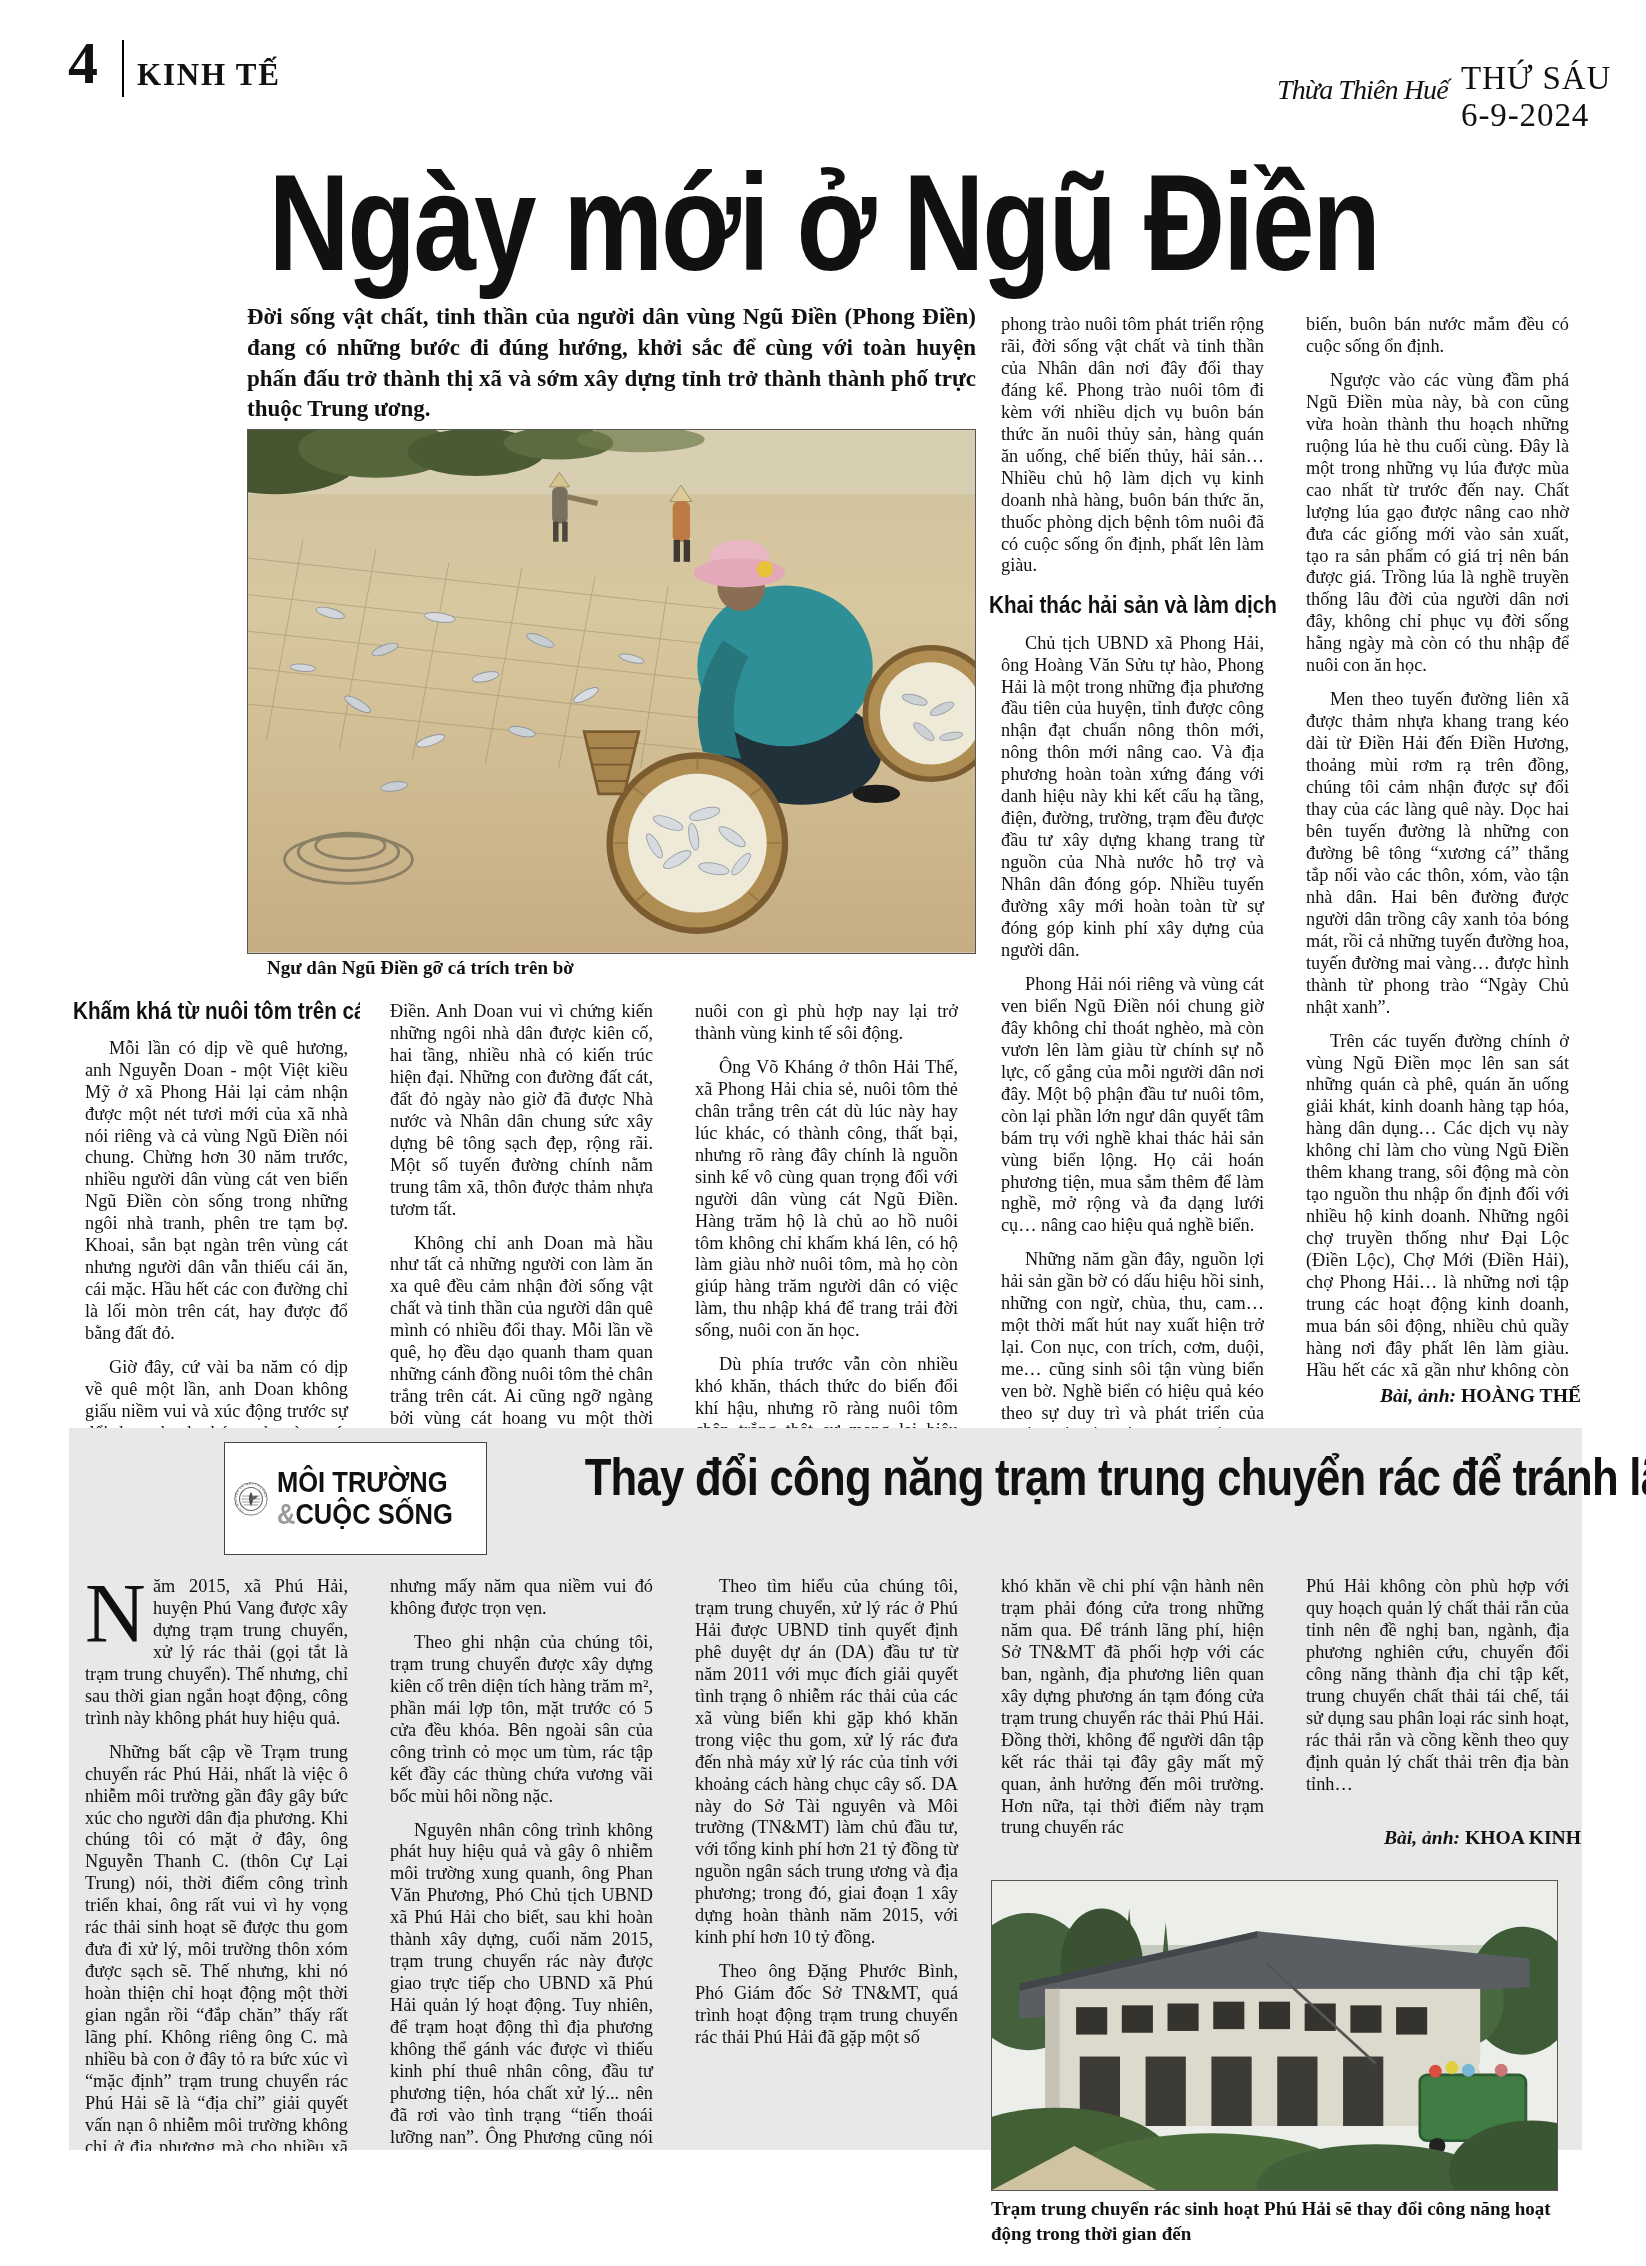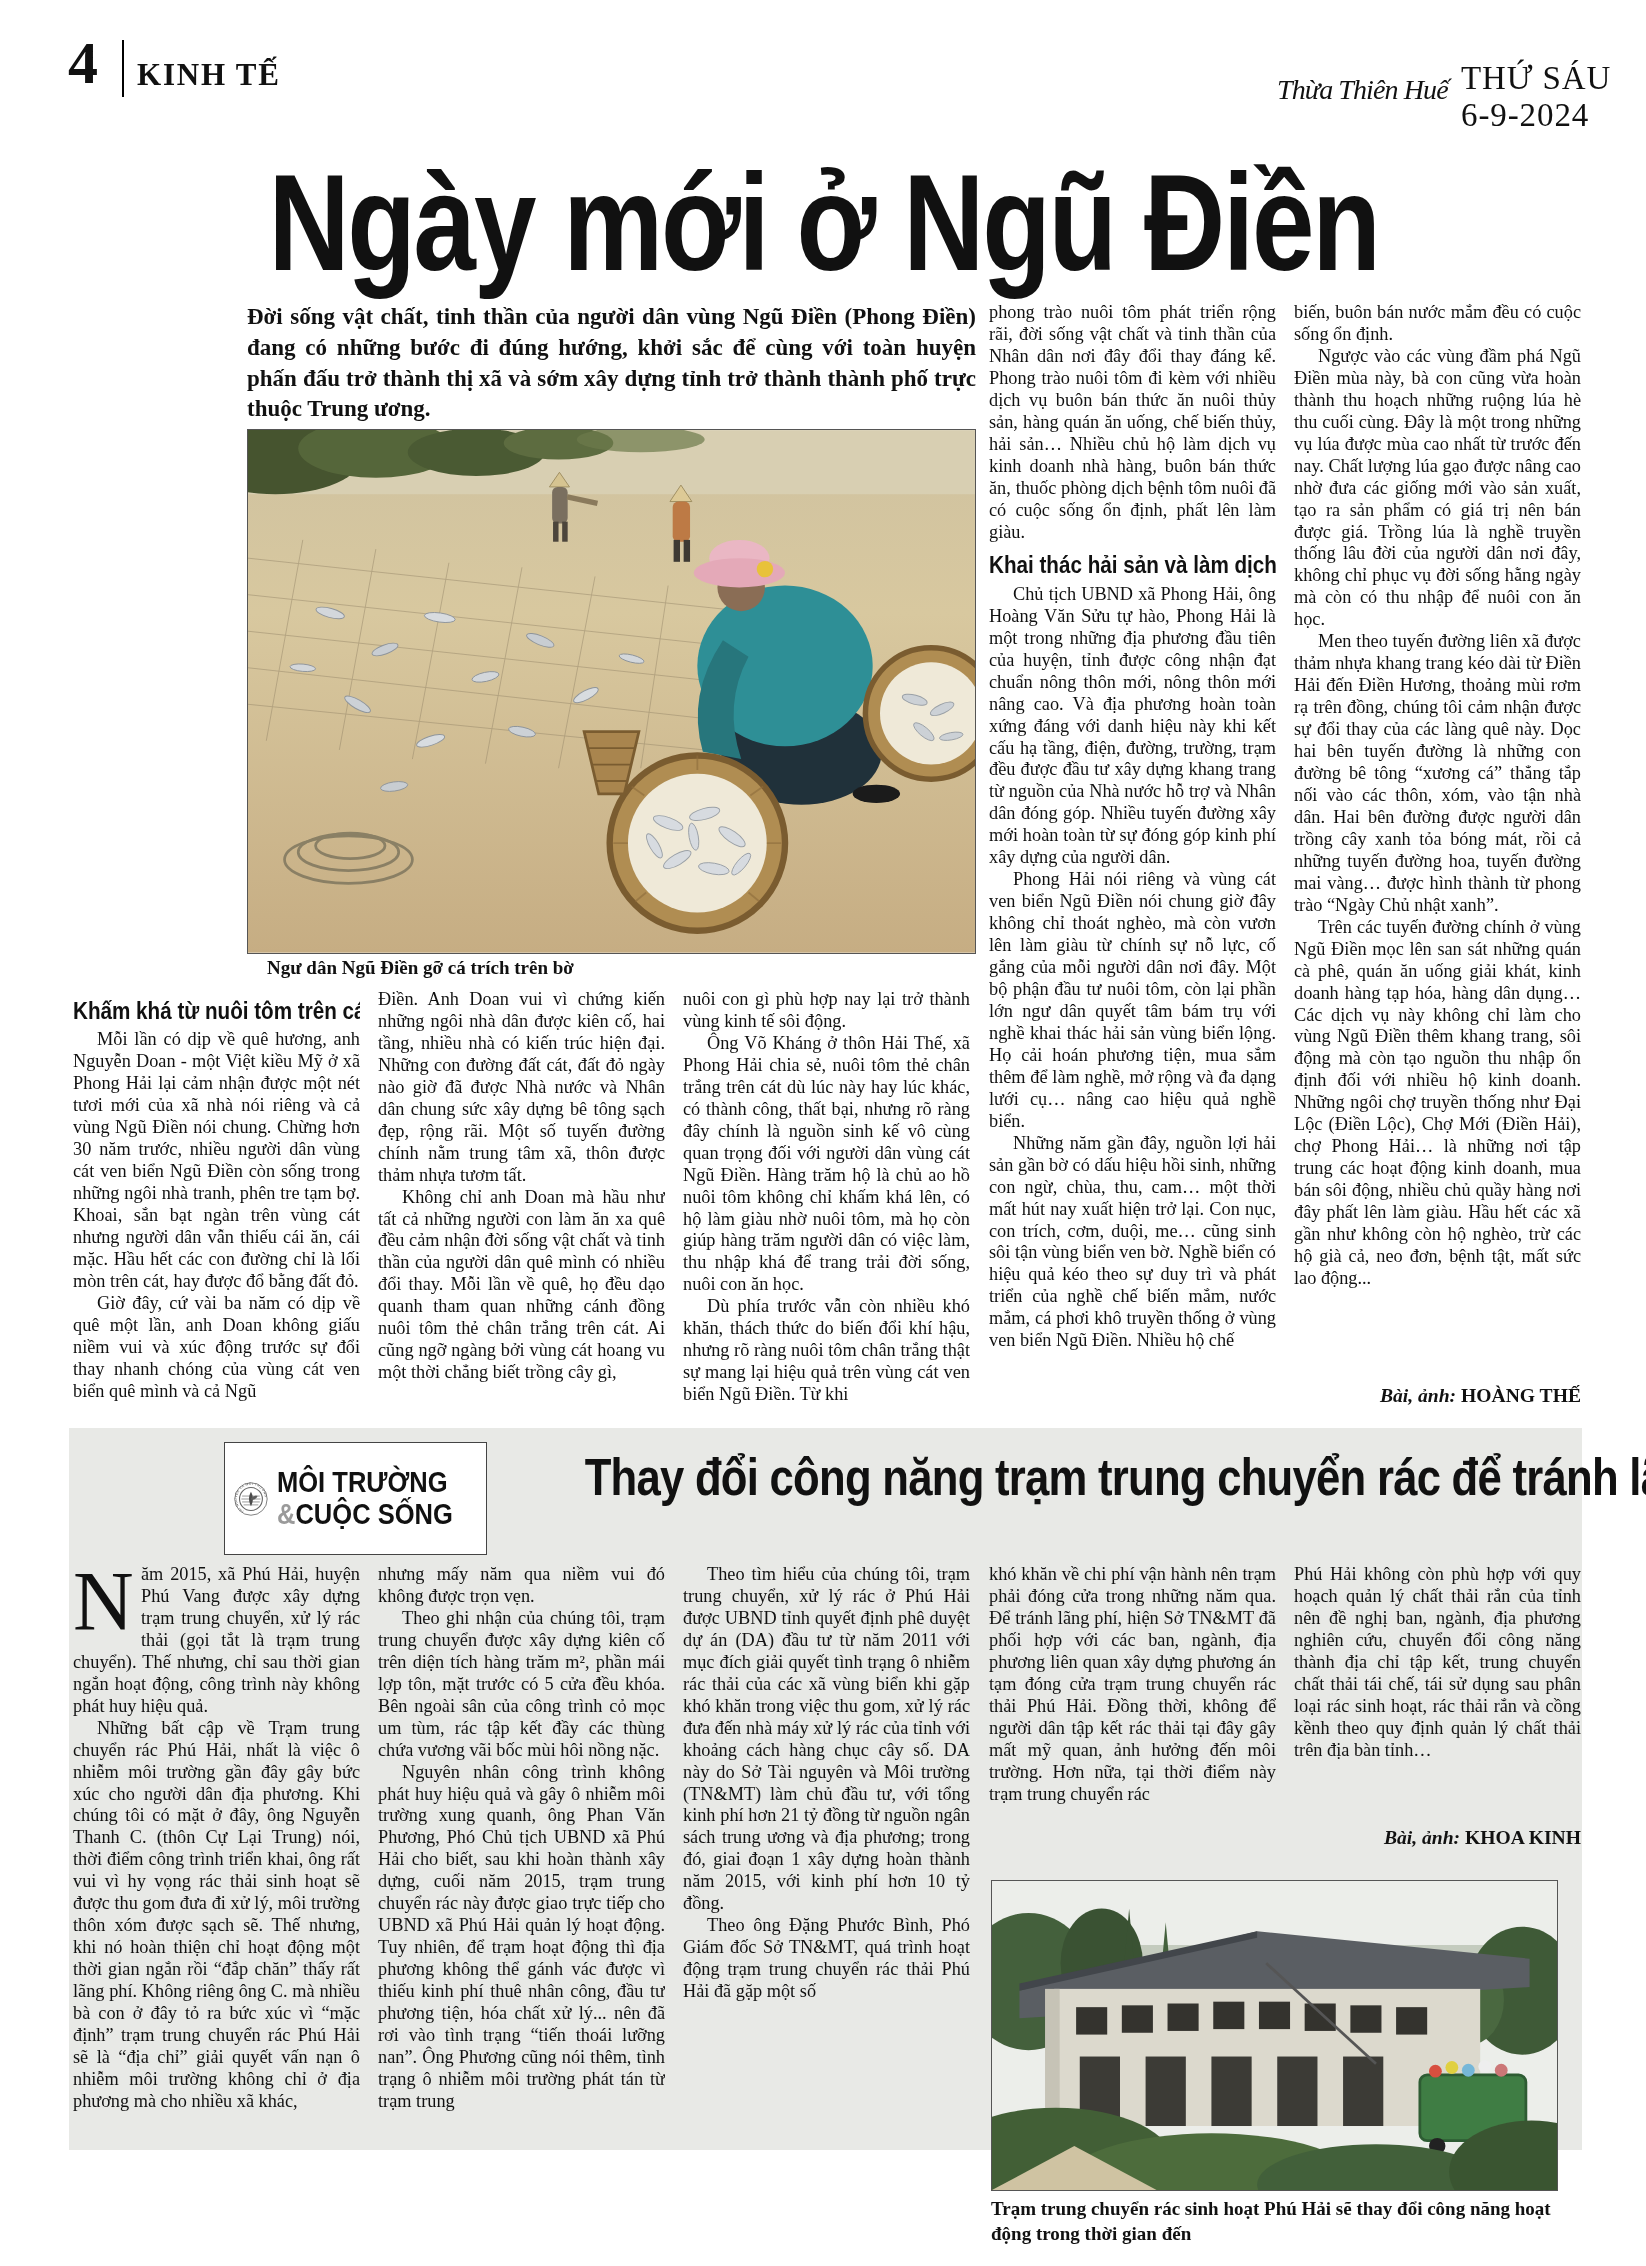--- a/index.html
+++ b/index.html
@@ -30,21 +30,21 @@
   #caption1{left:267px;top:956px;width:704px;}
   #caption2{left:991px;top:2197px;width:567px;}
 
   
   .col{position:absolute;width:287px;text-align:justify;font-size:18.3px;line-height:1.2;overflow:hidden;}
   #a1c1{left:73px;top:989px;height:439px;}
   #a1c2{left:378px;top:989px;height:439px;}
   #a1c3{left:683px;top:989px;height:439px;}
   #a1c4{left:989px;top:302px;height:1126px;}
   #a1c5{left:1294px;top:302px;height:1076px;}
-  .tx{margin:0;}
+  .tx{margin:12px;}
   .tx.p{text-indent:24px;}
   .tx.cont{text-indent:0;}
   .tx.sub{font-family:"Liberation Sans",sans-serif;font-weight:700;font-size:24px;line-height:1.3;
           margin:5.5px 0 3.7px;transform:scaleX(0.86);transform-origin:left center;
           text-align:left;text-indent:0;white-space:nowrap;}
   .dropcap{float:left;font-size:84px;line-height:64px;font-weight:400;margin:5.5px 7.3px 0 0;}
 
   .byline{position:absolute;width:287px;text-align:right;font-size:19.6px;}
   .byline .lbl{font-style:italic;font-weight:700;}
   .byline .nm{font-weight:700;}

